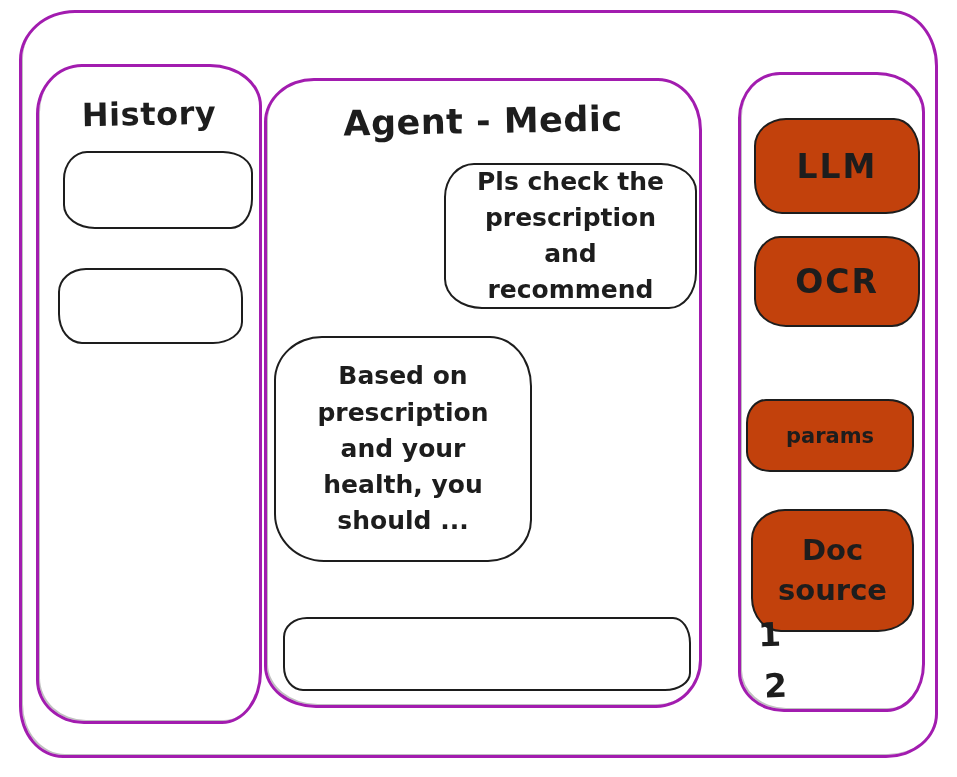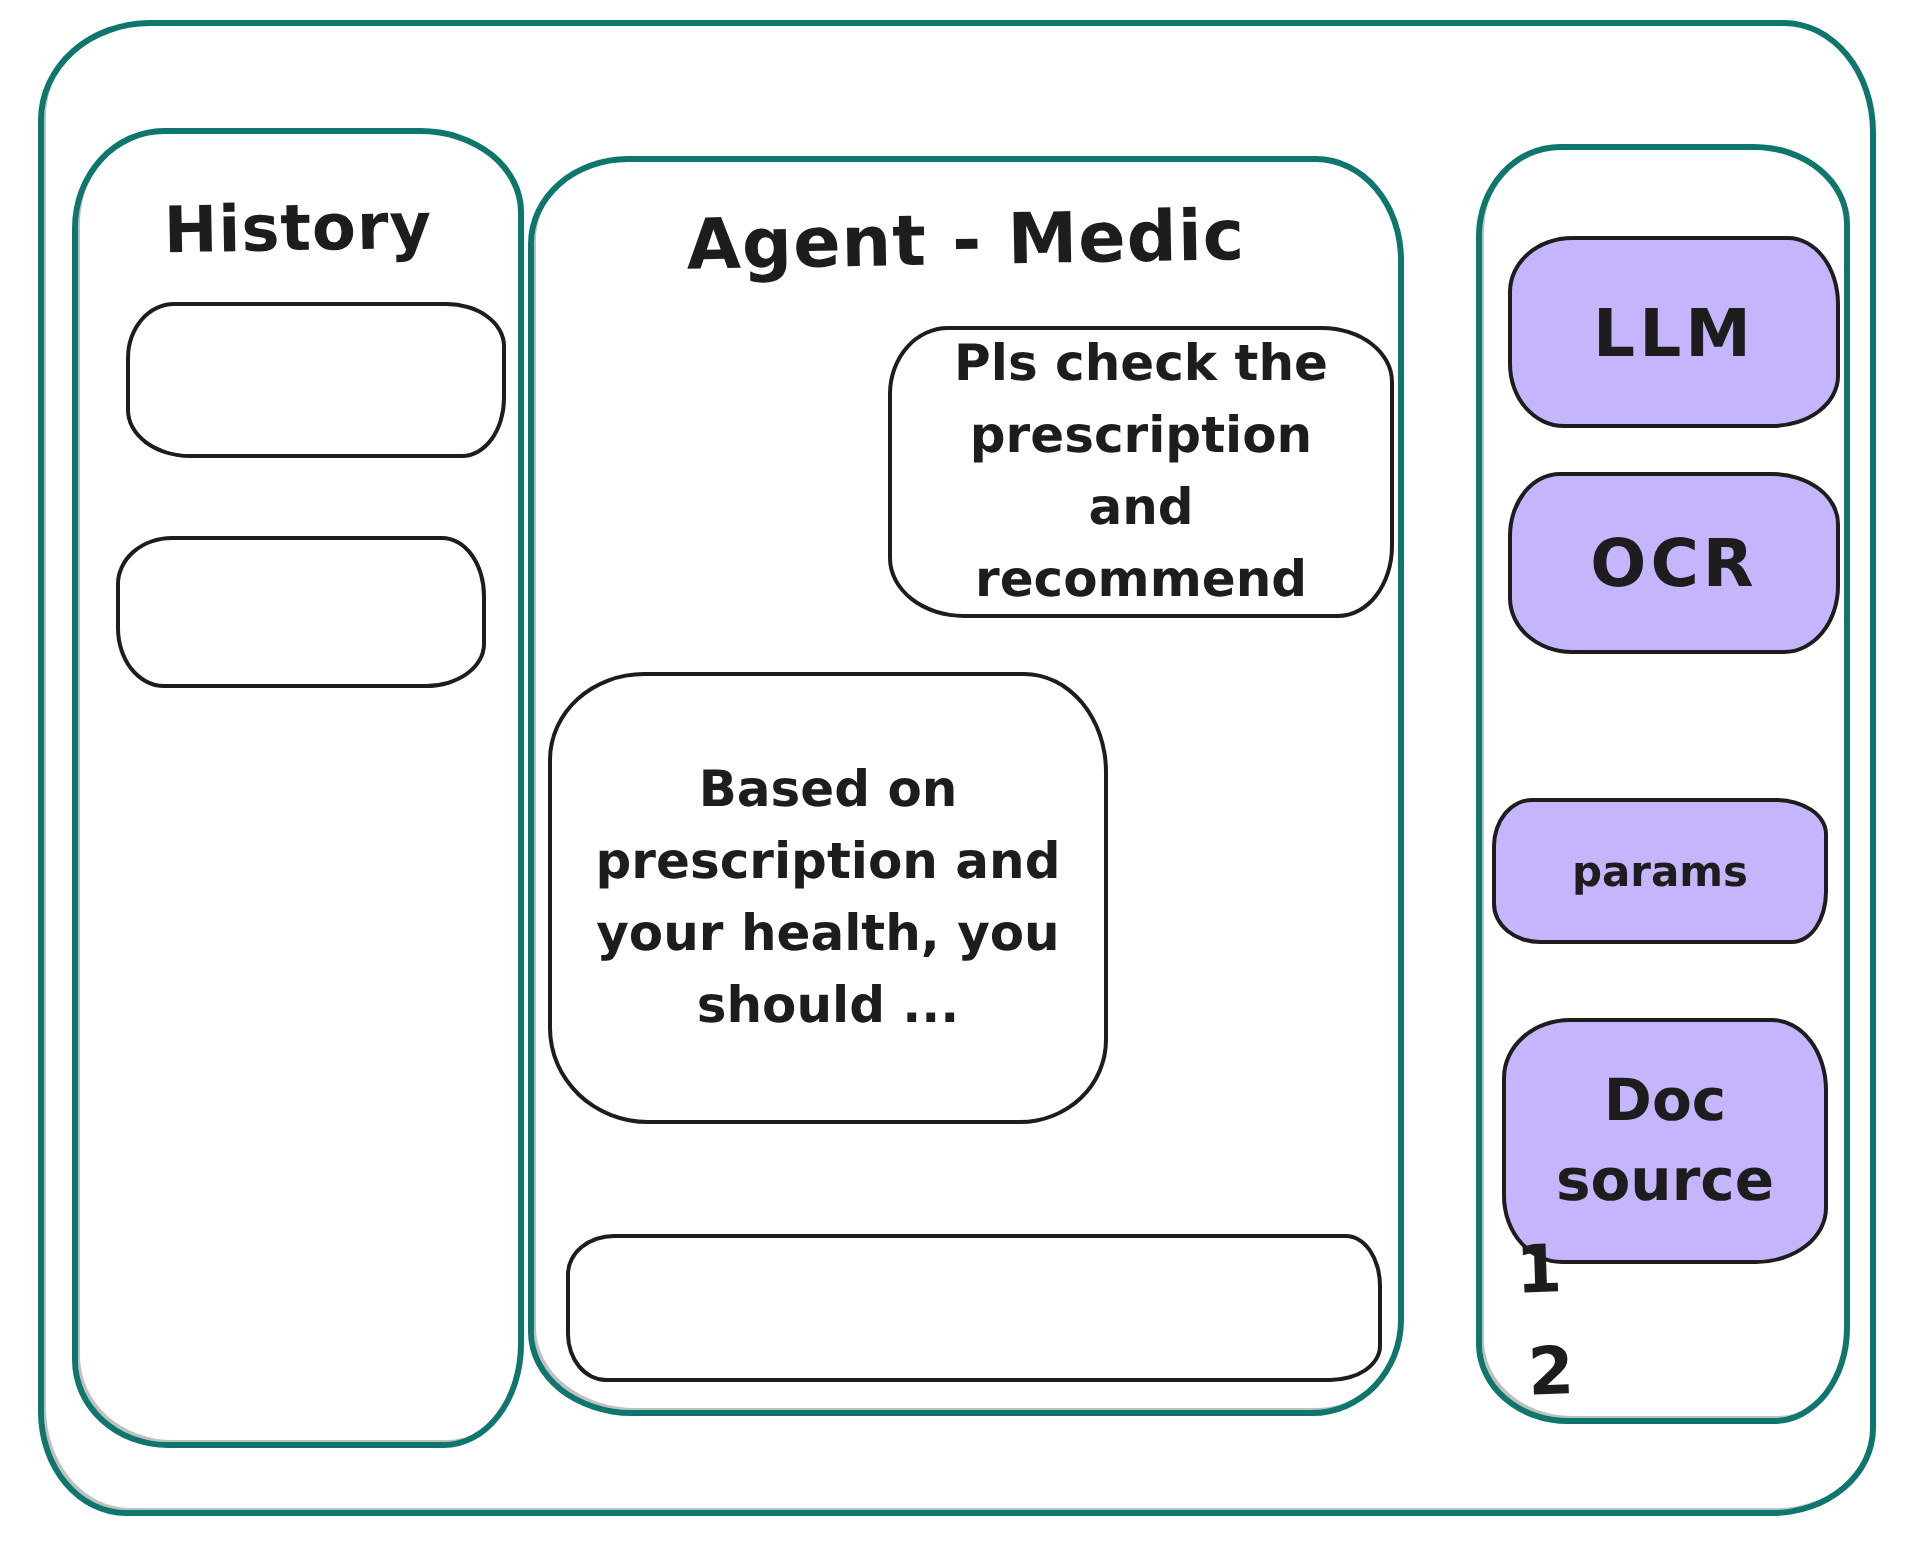--- a/index.html
+++ b/index.html
@@ -13,21 +13,21 @@
     height: 777px;
     background: #ffffff;
     font-family: "DejaVu Sans", sans-serif;
     color: #1d1d1d;
     overflow: hidden;
   }
   .sketch {
     position: absolute;
     box-sizing: border-box;
     background: #ffffff;
-    border: 3px solid #0f766e;
+    border: 3px solid #a21caf;
   }
   .double {
     box-shadow: inset 2px -2px 0 -1px rgba(29,29,29,0.28);
   }
   
   .frame {
     left: 19px; top: 10px; width: 919px; height: 748px;
     border-radius: 56px 46px 52px 44px / 50px 56px 44px 52px;
   }
   
@@ -73,21 +73,21 @@
     font-weight: 700;
     font-size: 25px;
     line-height: 1.45;
     padding: 8px 12px;
   }
   .bubble-user {
     left: 177px; top: 82px; width: 253px; height: 146px;
     border-radius: 30px 36px 28px 38px / 34px 28px 36px 30px;
   }
   .bubble-agent {
-    left: 7px; top: 255px; width: 280px; height: 226px;
+    left: 7px; top: 255px; width: 258px; height: 226px;
     border-radius: 48px 42px 44px 50px / 44px 50px 42px 48px;
   }
   .chat-input {
     position: absolute;
     left: 16px; top: 536px; width: 408px; height: 74px;
     box-sizing: border-box;
     background: #fff;
     border: 2.8px solid #1d1d1d;
     border-radius: 24px 18px 26px 20px / 20px 26px 18px 24px;
     font: 700 24px "DejaVu Sans", sans-serif;
@@ -95,21 +95,21 @@
     padding: 0 18px;
     outline: none;
   }
   .tools {
     left: 738px; top: 72px; width: 187px; height: 640px;
     border-radius: 42px 48px 38px 46px / 46px 40px 48px 40px;
   }
   .tool-btn {
     position: absolute;
     box-sizing: border-box;
-    background: #c4b5fd;
+    background: #c2410c;
     border: 2.8px solid #1d1d1d;
     display: flex;
     align-items: center;
     justify-content: center;
     text-align: center;
     font-weight: 700;
     cursor: pointer;
   }
   .btn-llm {
     left: 13px; top: 43px; width: 166px; height: 96px;

